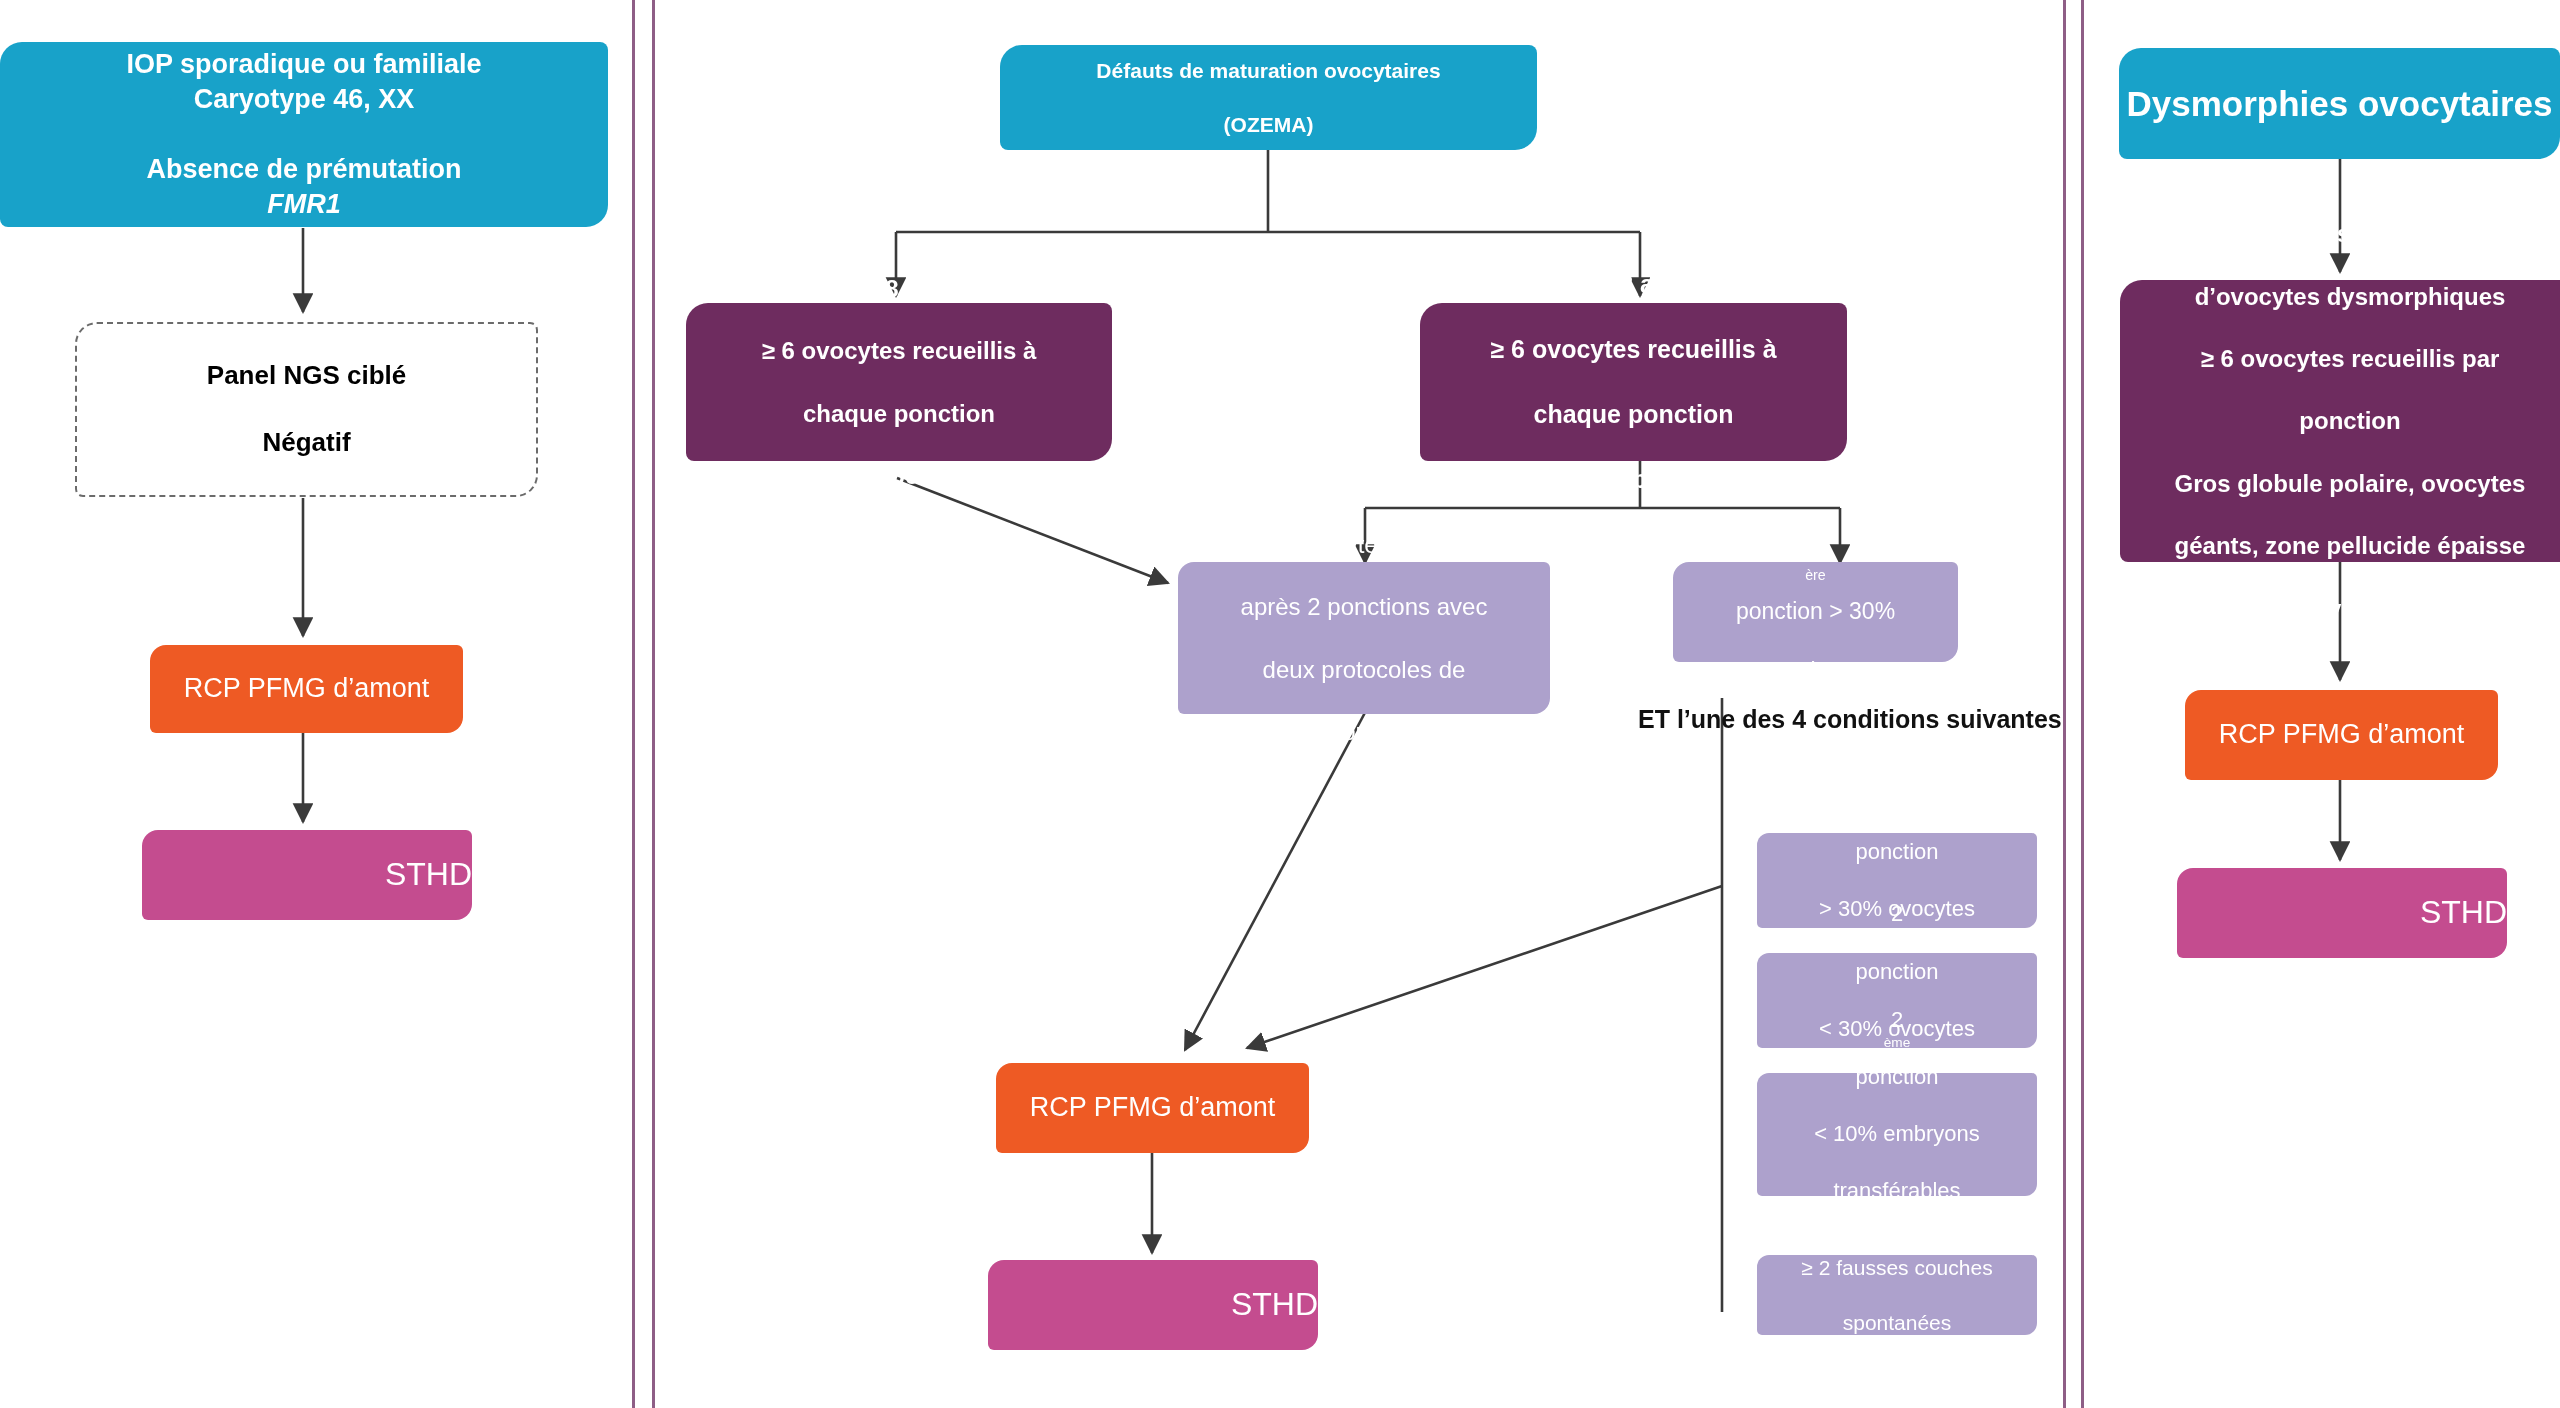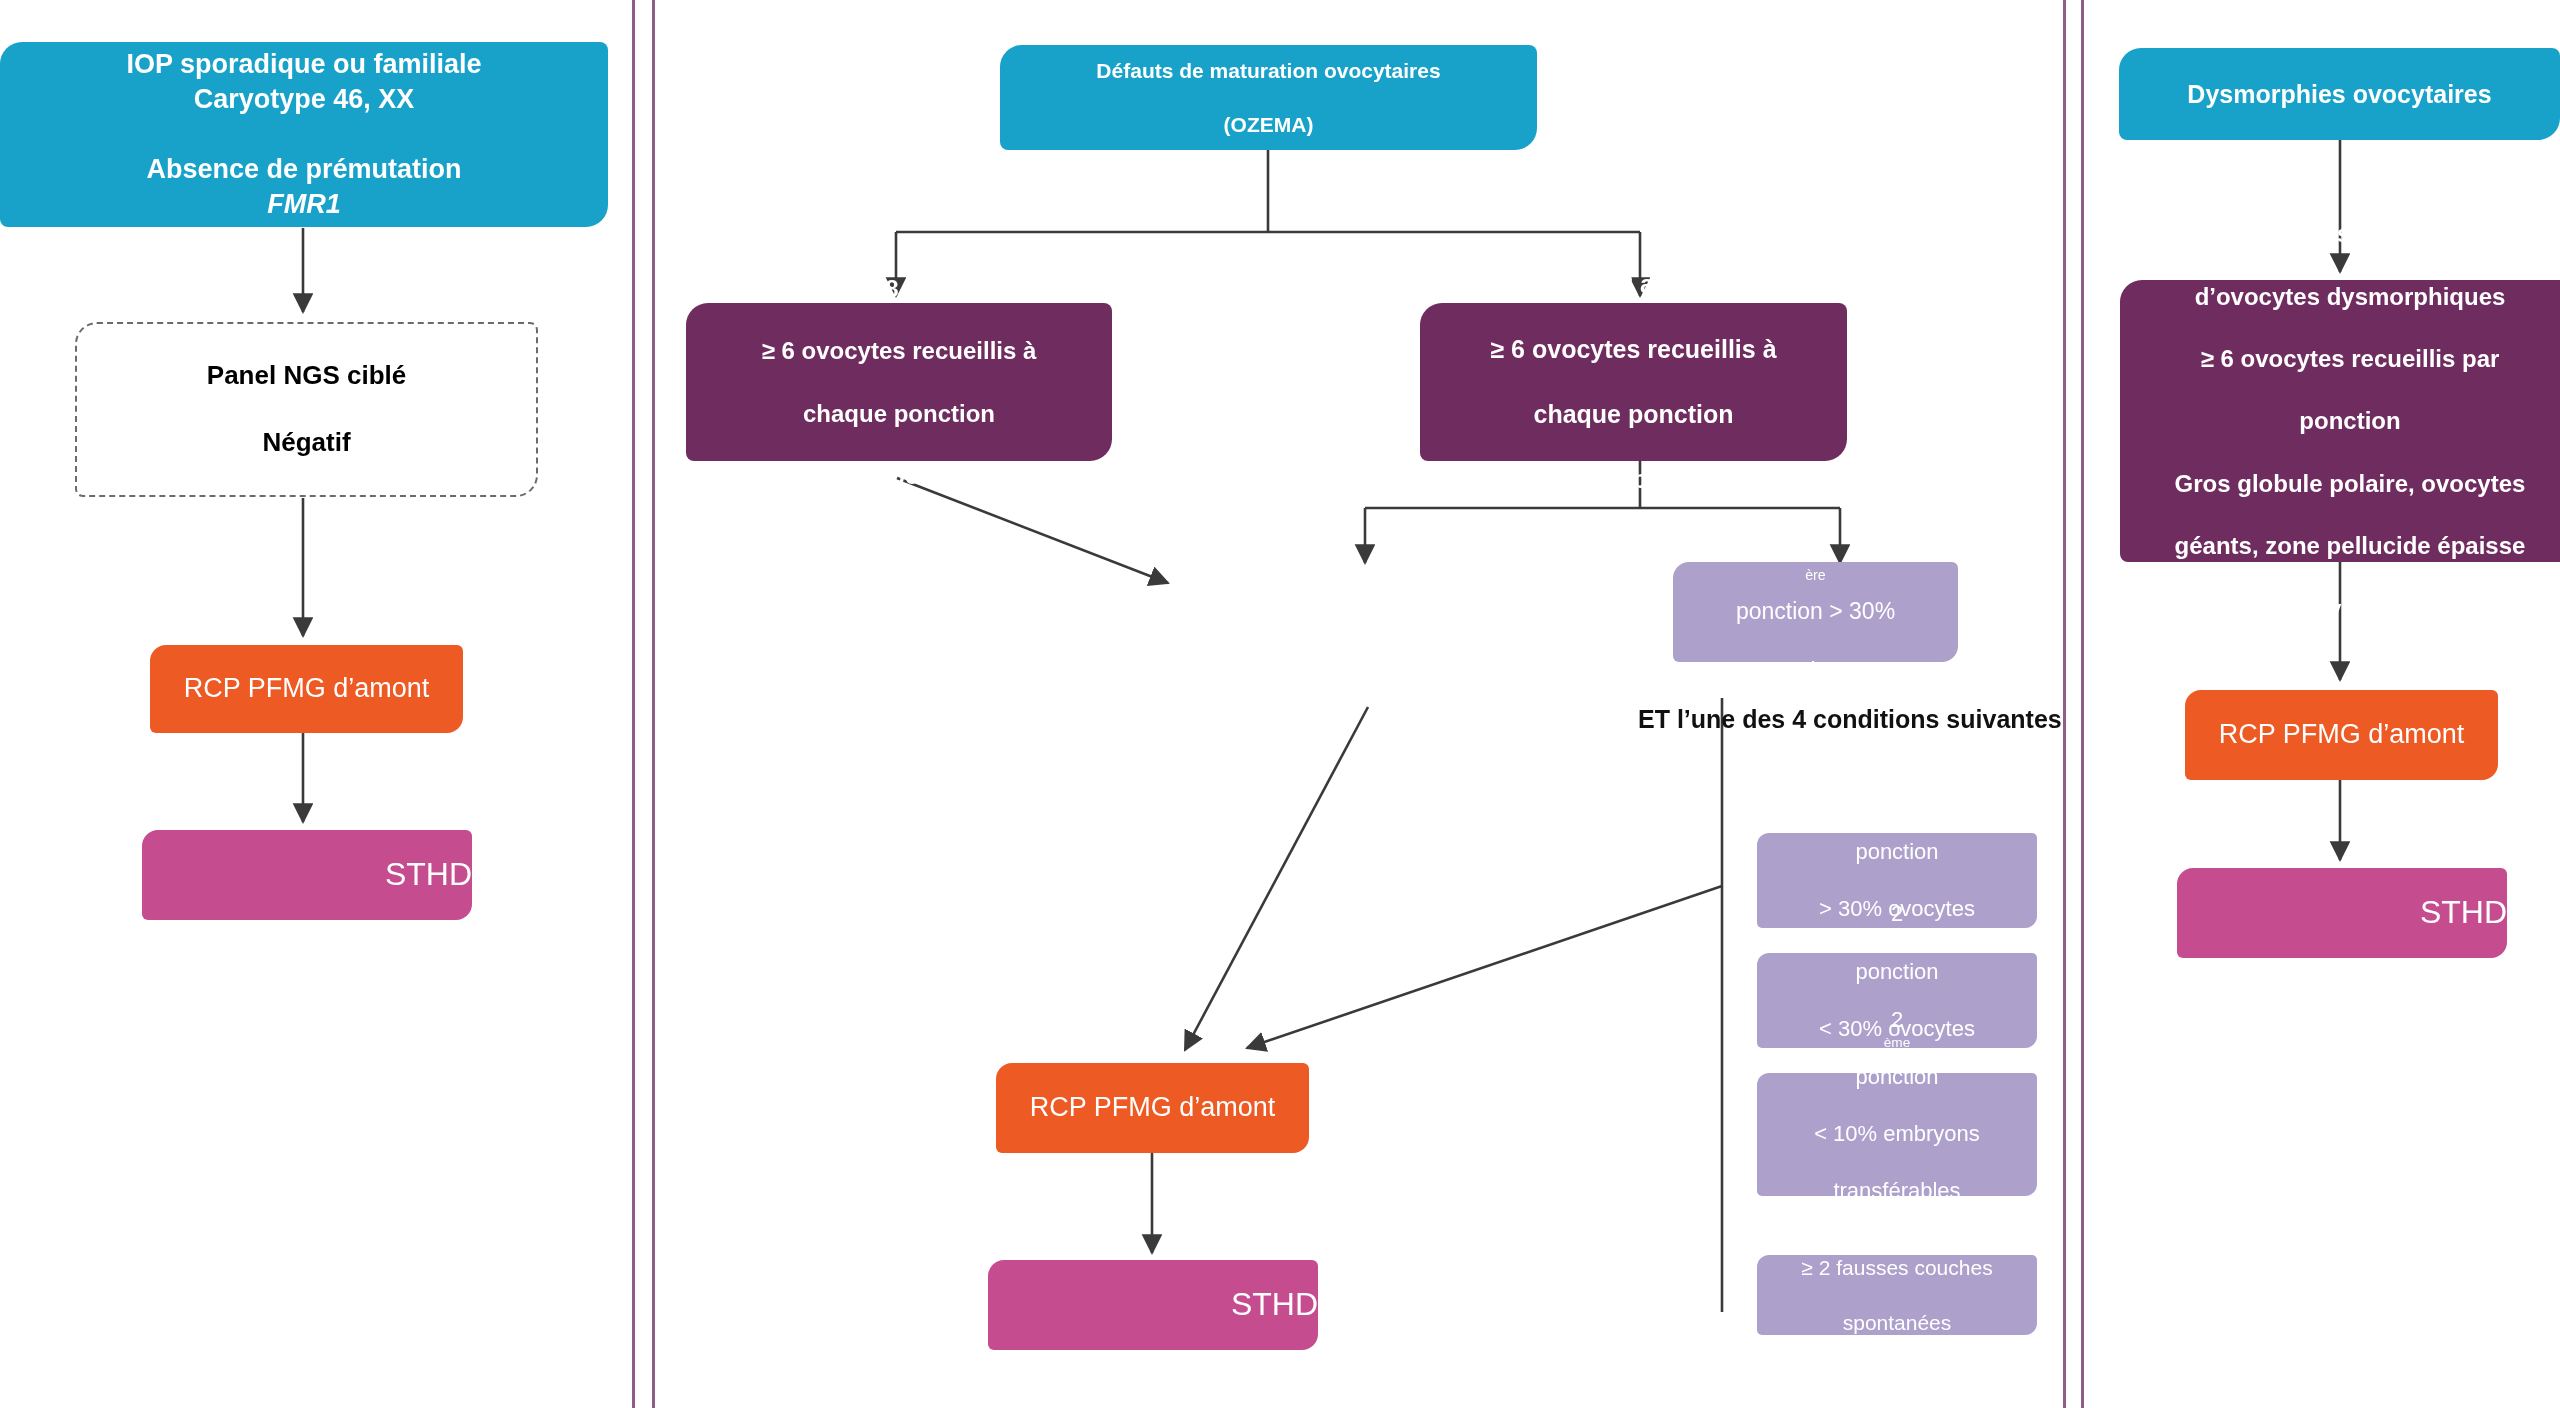--- a/index.html
+++ b/index.html
@@ -122,20 +122,28 @@
 
   <div class="node purple r-all" style="left:1389px;top:303px;width:427px;height:158px;font-size:25px;margin-left:31px;">
     <span>
       <span>&lt; 38 ans</span><br>
       <span>≥ 6 ovocytes recueillis à</span><br>
       <span>chaque ponction</span><br>
       <span>Carytotype 46,XX</span>
     </span>
   </div>
 
+  <div class="node lilac r-soft" style="left:1178px;top:562px;width:372px;height:152px;font-size:24px;">
+    <span>
+      <span>&gt; 50% ovocytes immatures</span><br>
+      <span>après 2 ponctions avec</span><br>
+      <span>deux protocoles de</span><br>
+      <span>stimulation différents</span>
+    </span>
+  </div>
 
   <div class="node lilac r-soft" style="left:1673px;top:562px;width:285px;height:100px;font-size:23px;">
     <span>
       <span><span>1</span><sup>ère</sup><span> ponction &gt; 30%</span></span><br>
       <span>ovocytes immatures</span>
     </span>
   </div>
 
   <div class="plain-label" style="left:1638px;top:705px;font-size:25px;">ET l’une des 4 conditions suivantes</div>
 
@@ -172,21 +180,21 @@
   </div>
 
   <div class="node orange r-soft" style="left:996px;top:1063px;width:313px;height:90px;font-size:27px;">
     <span>RCP PFMG d’amont</span>
   </div>
 
   <div class="node magenta r-soft" style="left:988px;top:1260px;width:330px;height:90px;font-size:32px;">
     <span>STHD</span>
   </div>
 
-  <div class="node cyan r-all" style="left:2119px;top:48px;width:441px;height:92px;font-size:25px;">
+  <div class="node cyan r-all" style="left:2119px;top:48px;width:441px;height:111px;font-size:35px;">
     <span>Dysmorphies ovocytaires</span>
   </div>
 
   <div class="node purple r-all" style="left:2120px;top:280px;width:460px;height:282px;font-size:24px;">
     <span>
       <span>2 ponctions avec ≥ 50%</span><br>
       <span>d’ovocytes dysmorphiques</span><br>
       <span>≥ 6 ovocytes recueillis par</span><br>
       <span>ponction</span><br>
       <span>Gros globule polaire, ovocytes</span><br>

